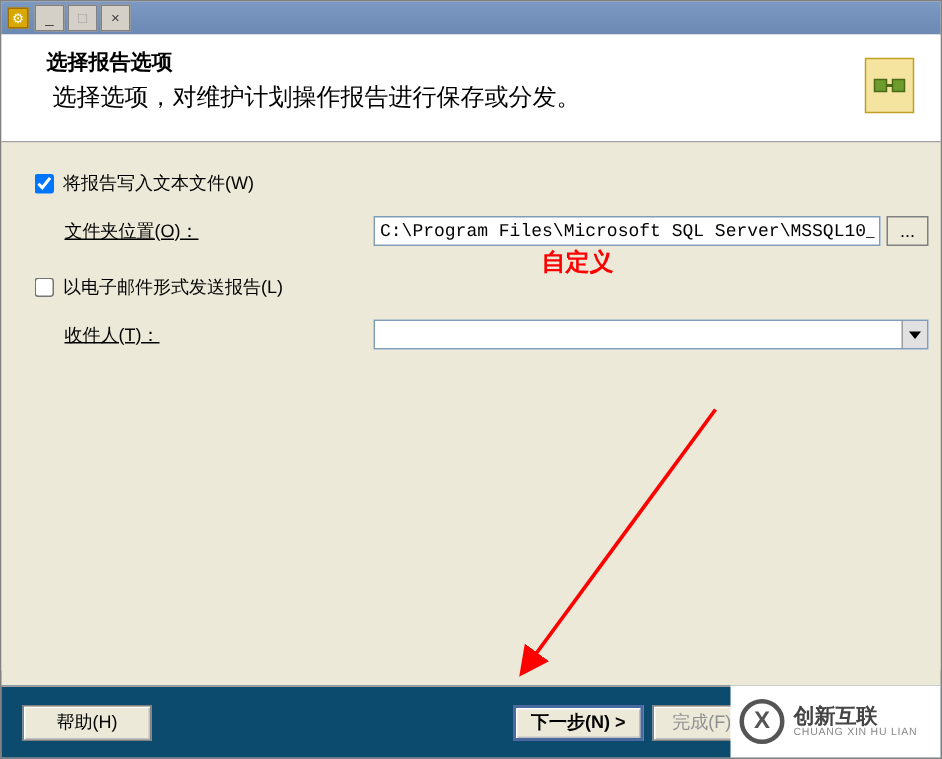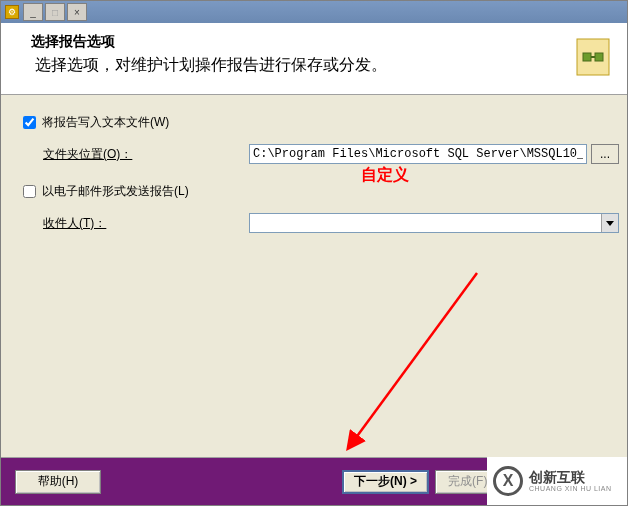--- a/index.html
+++ b/index.html
@@ -142,21 +142,21 @@
     position: absolute;
     pointer-events: none;
   }
   .footer {
     position: absolute;
     bottom: 0;
     left: 0;
     right: 0;
     height: 48px;
     border-top: 1px solid #a0a0a0;
-    background: #701a75;
+    background: #0c4a6e;
     display: flex;
     align-items: center;
     padding: 1px 14px;
   }
   .btn {
     height: 24px;
     min-width: 86px;
     background: #ece9d8;
     border: 1px solid #808080;
     box-shadow: inset 1px 1px 0 #fff, inset -1px -1px 0 #c0c0c0;

